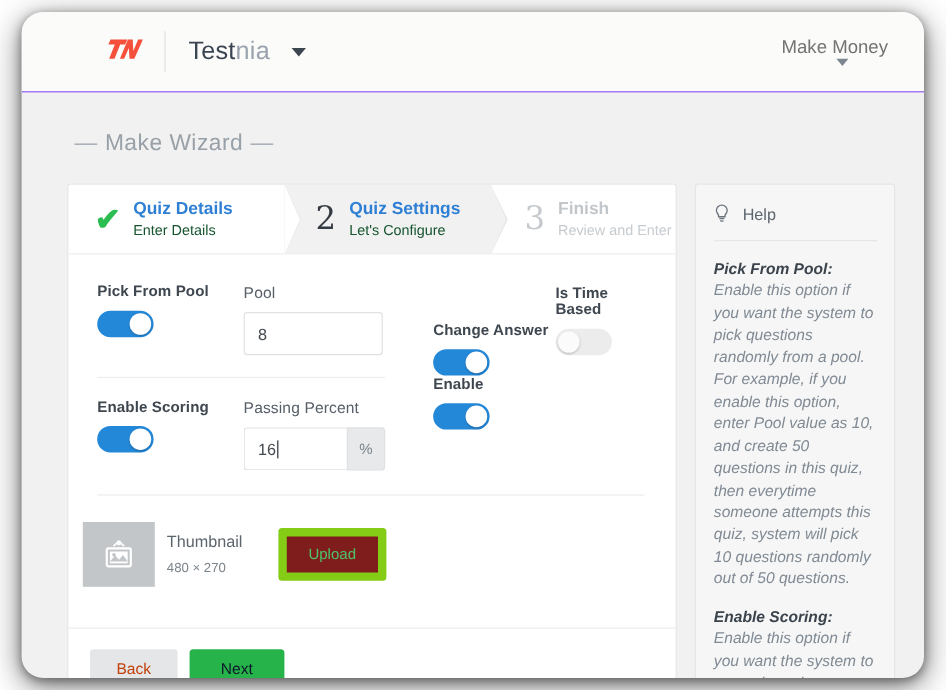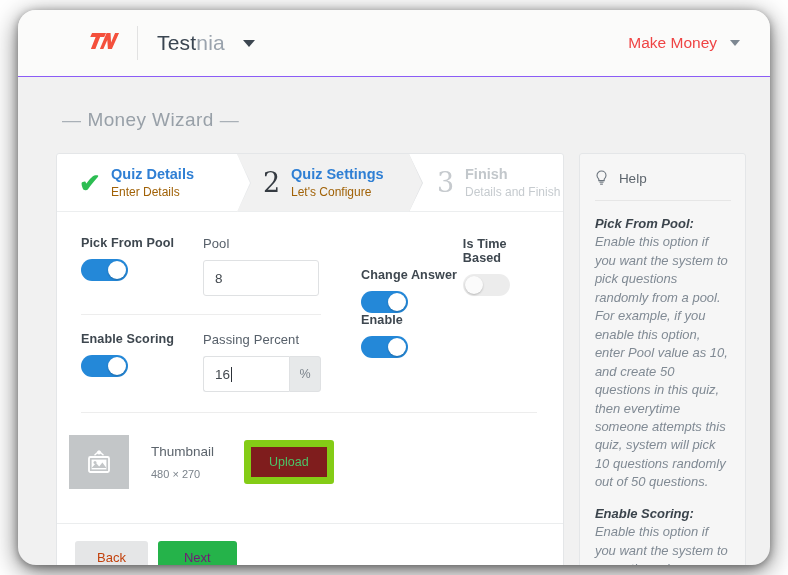--- a/index.html
+++ b/index.html
@@ -60,21 +60,21 @@
     margin-left: 18px;
   }
   .caret.sm {
     border-left-width: 5px; border-right-width: 5px;
     border-top: 6px solid #7d8791;
     margin-left: 13px;
   }
   .spacer { flex: 1; }
   .menu-right {
     display: flex; align-items: center;
-    font-size: 15.5px; color: #ef4444;
+    font-size: 15.5px; color: #737373; flex-direction: column;
   }
 
   
   #pagetitle {
     padding: 32px 0 0 38px;
     font-size: 19px;
     color: #98a0a8;
     letter-spacing: .4px;
   }
   #pagetitle .dash { color: #a9b0b7; padding: 0 6px; }
@@ -144,21 +144,21 @@
   }
   .step-num.muted { color: #c6cace; }
   .check {
     width: 30px; margin-right: 2px;
     font-size: 26px; color: #2cbd52; font-weight: bold;
     line-height: 1;
   }
   .step-text { line-height: 1.26; }
   .step-title { font-size: 14.5px; font-weight: bold; color: #2f7fd4; }
   .step-title.muted { color: #c2c7cb; }
-  .step-sub { font-size: 12px; color: #a16207; margin-top: 1px; }
+  .step-sub { font-size: 12px; color: #14532d; margin-top: 1px; }
   .step-sub.muted { color: #c6cbcf; }
 
   
   #form { padding: 24px 26px 0 24px; display: flex; flex: 1; }
   #colLeft { width: 262px; }
   #colRight { padding-left: 18px; padding-top: 1px; flex: 1; display: flex; }
 
   .field { margin-bottom: 0; }
   .flabel {
     font-size: 12.6px; font-weight: bold; color: #3e474f;
@@ -214,21 +214,21 @@
   .divider { height: 1px; background: #ededed; margin: 18px 0 17px 0; width: 240px; }
   .divider.wide { width: 100%; margin: 20px 0 0 0; }
 
   
   #thumbrow { display: flex; align-items: center; padding: 22px 0 0 12px; }
   .thumb-box {
     width: 60px; height: 54px;
     background: #c3c6c8;
     display: flex; align-items: center; justify-content: center;
   }
-  .thumb-meta { margin-left: 22px; }
+  .thumb-meta { margin-left: 10px; }
   .thumb-name { font-size: 13.5px; color: #5c646c; }
   .thumb-size { font-size: 11px; color: #7b838b; margin-top: 9px; }
   .upload-btn {
     margin-left: 30px;
     border: 7px solid #84cc16;
     color: #4cc467;
     background: #7f1d1d;
     border-radius: 3px;
     font-size: 12.5px;
     padding: 8px 18px;
@@ -239,21 +239,21 @@
     border-top: 1px solid #ebedee;
     padding: 17px 0 18px 18px;
     display: flex; gap: 10px;
   }
   .btn {
     border: none; border-radius: 3px;
     font-size: 13px; padding: 0 22px; height: 33px;
     display: flex; align-items: center; justify-content: center;
   }
   .btn.grey { background: #e5e6e7; color: #c2410c; }
-  .btn.green { background: #25b34a; color: #701a75; padding: 16px 26px; }
+  .btn.green { background: #25b34a; color: #0f172a; padding: 16px 26px; }
 
   
   #help {
     width: 172px;
     background: #f6f6f6;
     border: 1px solid #e4e6e8;
     border-radius: 3px;
     padding: 16px 14px 0 15px;
     align-self: stretch;
     overflow: hidden;
@@ -289,21 +289,21 @@
       <div class="caret"></div>
     </div>
     <div class="spacer"></div>
     <div class="menu-right">
       <span>Make Money</span>
       <span class="caret sm"></span>
     </div>
   </div>
 
   <div id="pagetitle">
-    <span class="dash">—</span><span>Money Wizard</span><span class="dash">—</span>
+    <span class="dash">—</span><span>Make Wizard</span><span class="dash">—</span>
   </div>
 
   <div id="body">
 
     <div id="maincard">
 
       <div id="stepper">
 
         <div class="step s1">
           <div class="check">✔</div>
@@ -322,21 +322,21 @@
             <div class="step-sub">Let's Configure</div>
           </div>
           <div class="arrow-edge"></div>
           <div class="arrow-out"></div>
         </div>
 
         <div class="step s3">
           <div class="step-num muted">3</div>
           <div class="step-text">
             <div class="step-title muted">Finish</div>
-            <div class="step-sub muted">Details and Finish</div>
+            <div class="step-sub muted">Review and Enter</div>
           </div>
         </div>
 
       </div>
 
       <div id="form">
 
         <div id="colLeft">
 
           <div class="row">

